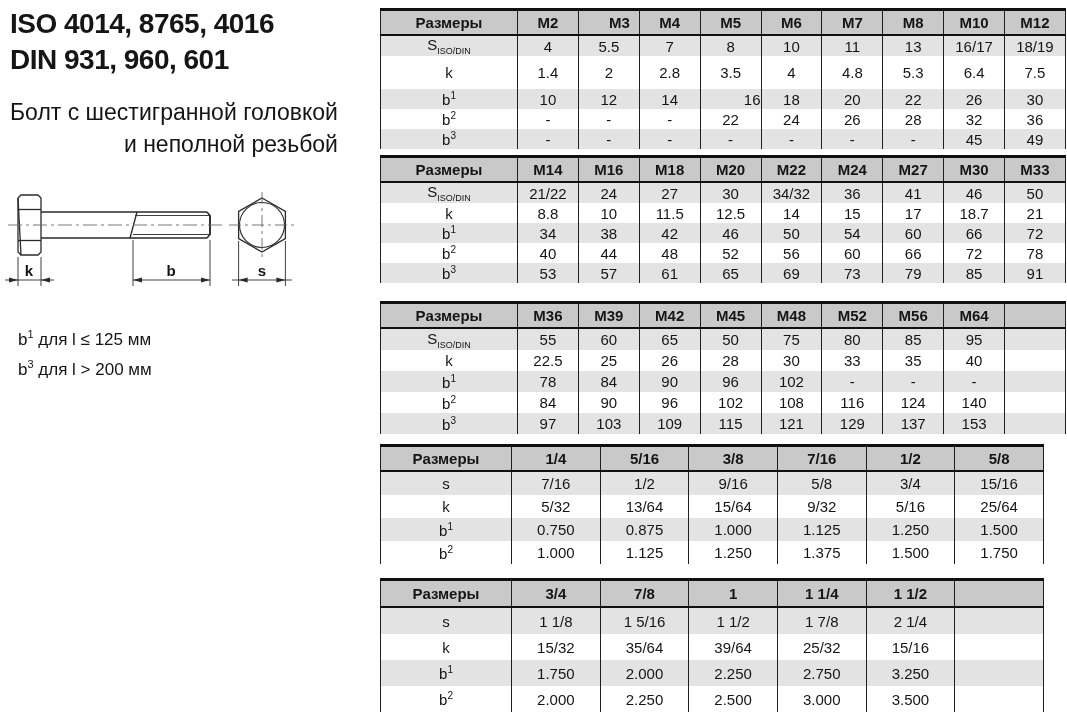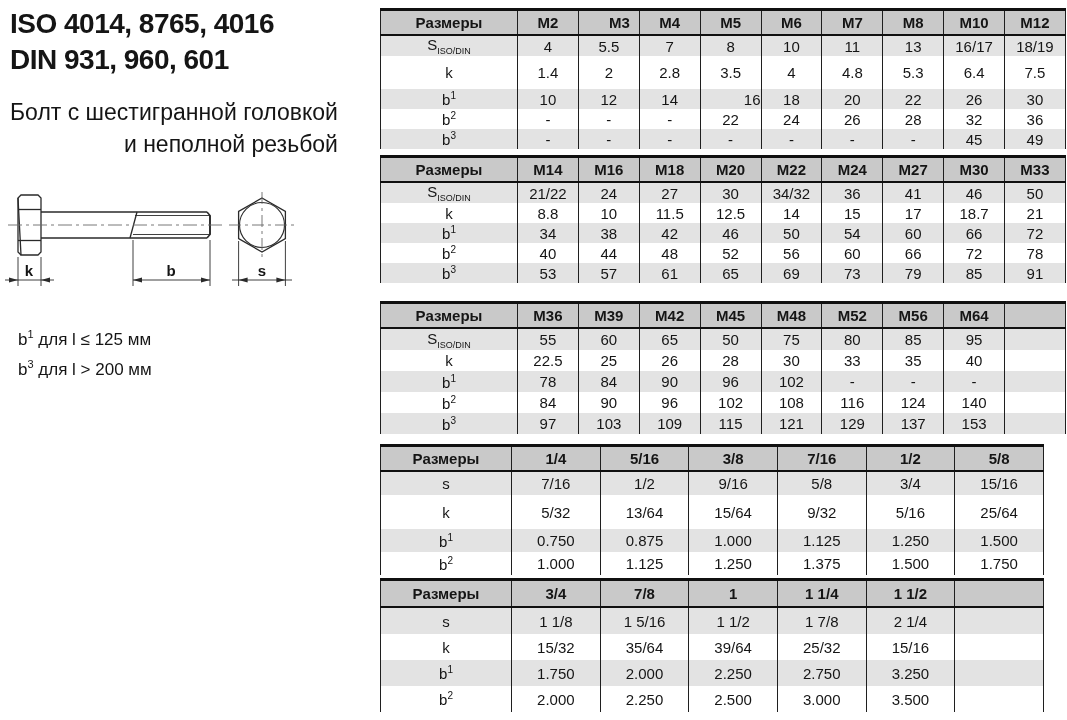--- a/index.html
+++ b/index.html
@@ -444,21 +444,21 @@
           <td style="height: 23px;">3/4</td>
           <td style="height: 23px;">15/16</td>
         </tr>
         <tr>
           <td style="height: 23px;">k</td>
           <td style="height: 23px;">5/32</td>
           <td style="height: 23px;">13/64</td>
           <td style="height: 23px;">15/64</td>
           <td style="height: 23px;">9/32</td>
           <td style="height: 23px;">5/16</td>
-          <td style="height: 34px;">25/64</td>
+          <td style="height: 23px;">25/64</td>
         </tr>
         <tr class="shade">
           <td style="height: 23px;">b<sup>1</sup></td>
           <td style="height: 23px;">0.750</td>
           <td style="height: 23px;">0.875</td>
           <td style="height: 23px;">1.000</td>
           <td style="height: 23px;">1.125</td>
           <td style="height: 23px;">1.250</td>
           <td style="height: 23px;">1.500</td>
         </tr>

